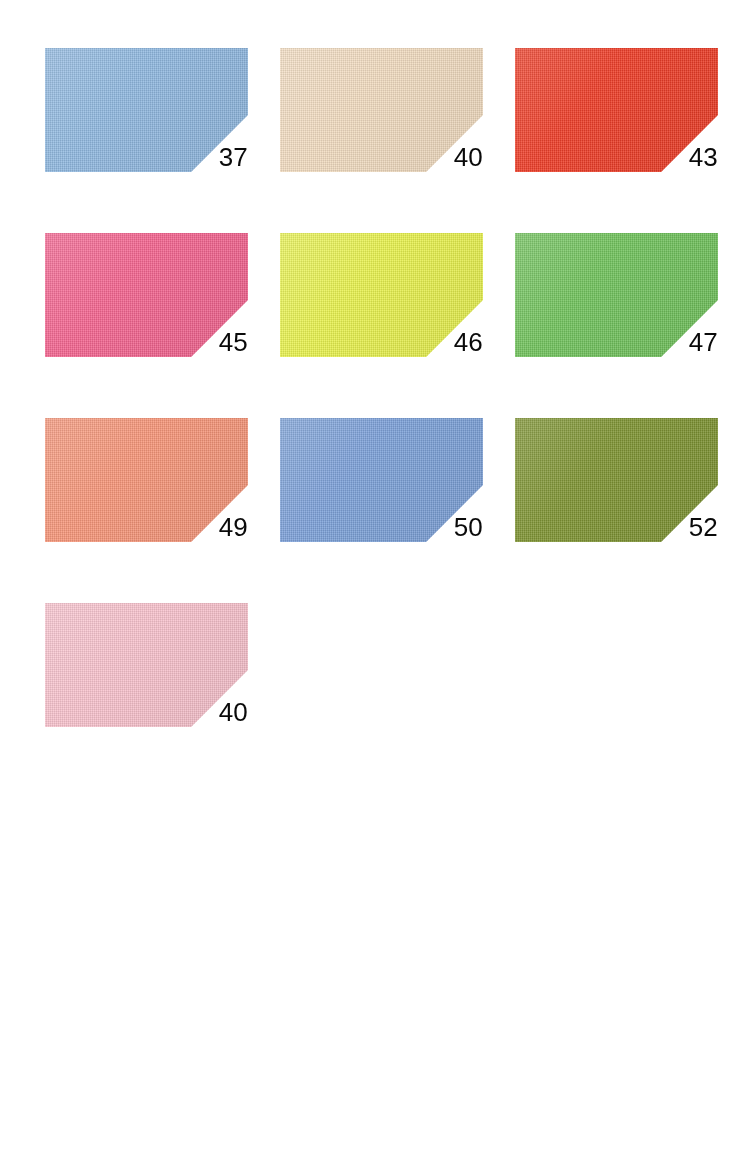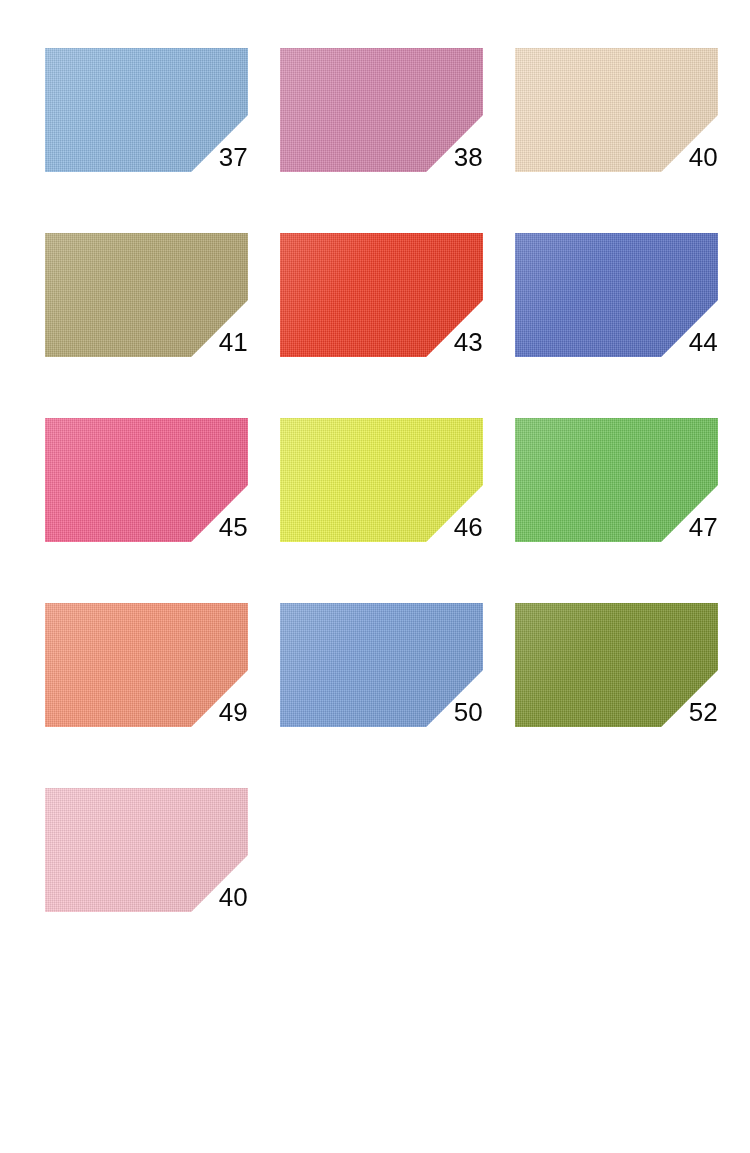--- a/index.html
+++ b/index.html
@@ -91,46 +91,34 @@
 <body>
 
 <div id="swatch-sheet">
   <div class="swatch-grid">
 
     <div class="swatch">
       <div class="swatch-chip" style="background-color: rgb(143, 184, 224);"></div>
       <div class="swatch-number">37</div>
     </div>
 
-    <div class="swatch">
-      <div class="swatch-chip" style="background-color: rgb(212, 134, 173);"></div>
-      <div class="swatch-number">38</div>
-    </div>
 
 
     <div class="swatch">
       <div class="swatch-chip" style="background-color: rgb(242, 220, 192);"></div>
       <div class="swatch-number">40</div>
     </div>
 
-    <div class="swatch">
-      <div class="swatch-chip" style="background-color: rgb(180, 168, 116);"></div>
-      <div class="swatch-number">41</div>
-    </div>
 
 
     <div class="swatch">
       <div class="swatch-chip" style="background-color: rgb(238, 59, 37);"></div>
       <div class="swatch-number">43</div>
     </div>
 
-    <div class="swatch">
-      <div class="swatch-chip" style="background-color: rgb(90, 113, 196);"></div>
-      <div class="swatch-number">44</div>
-    </div>
 
     <div class="swatch">
       <div class="swatch-chip" style="background-color: rgb(244, 99, 143);"></div>
       <div class="swatch-number">45</div>
     </div>
 
     <div class="swatch">
       <div class="swatch-chip" style="background-color: rgb(232, 242, 77);"></div>
       <div class="swatch-number">46</div>
     </div>

